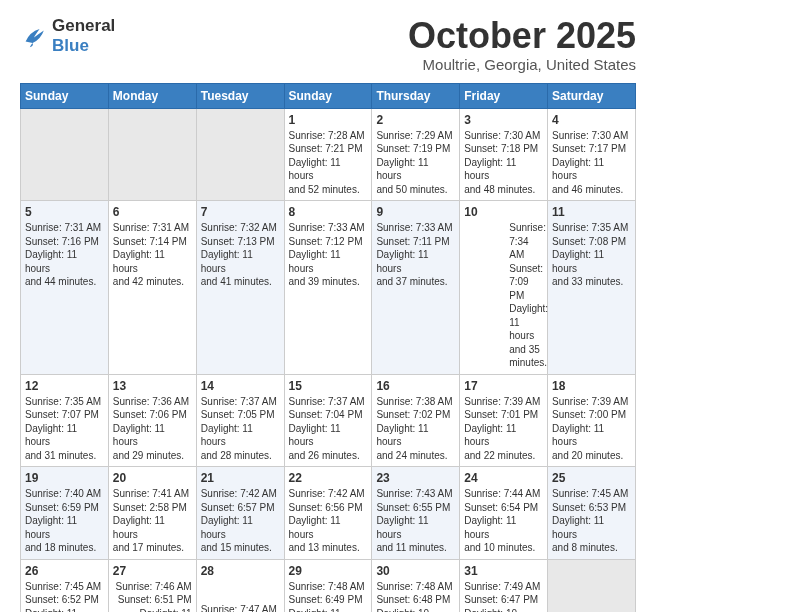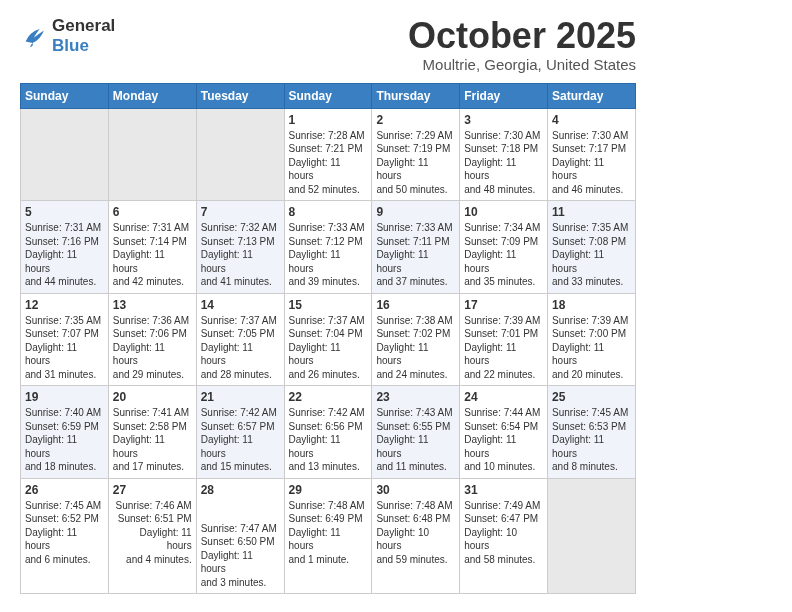--- a/index.html
+++ b/index.html
@@ -184,21 +184,21 @@
           </td>
           <td>
             <span class="day-num">9</span>
             <div class="cell-content" style="white-space: pre-line;">Sunrise: 7:33 AM
 Sunset: 7:11 PM
 Daylight: 11 hours
 and 37 minutes.</div>
           </td>
           <td>
             <span class="day-num">10</span>
-            <div class="cell-content" style="white-space: pre-line;">Sunrise: 7:34 AM
+            <div class="cell-content" style="white-space: pre-line; margin-left: 45px;">Sunrise: 7:34 AM
 Sunset: 7:09 PM
 Daylight: 11 hours
 and 35 minutes.</div>
           </td>
           <td>
             <span class="day-num">11</span>
             <div class="cell-content" style="white-space: pre-line;">Sunrise: 7:35 AM
 Sunset: 7:08 PM
 Daylight: 11 hours
 and 33 minutes.</div>

